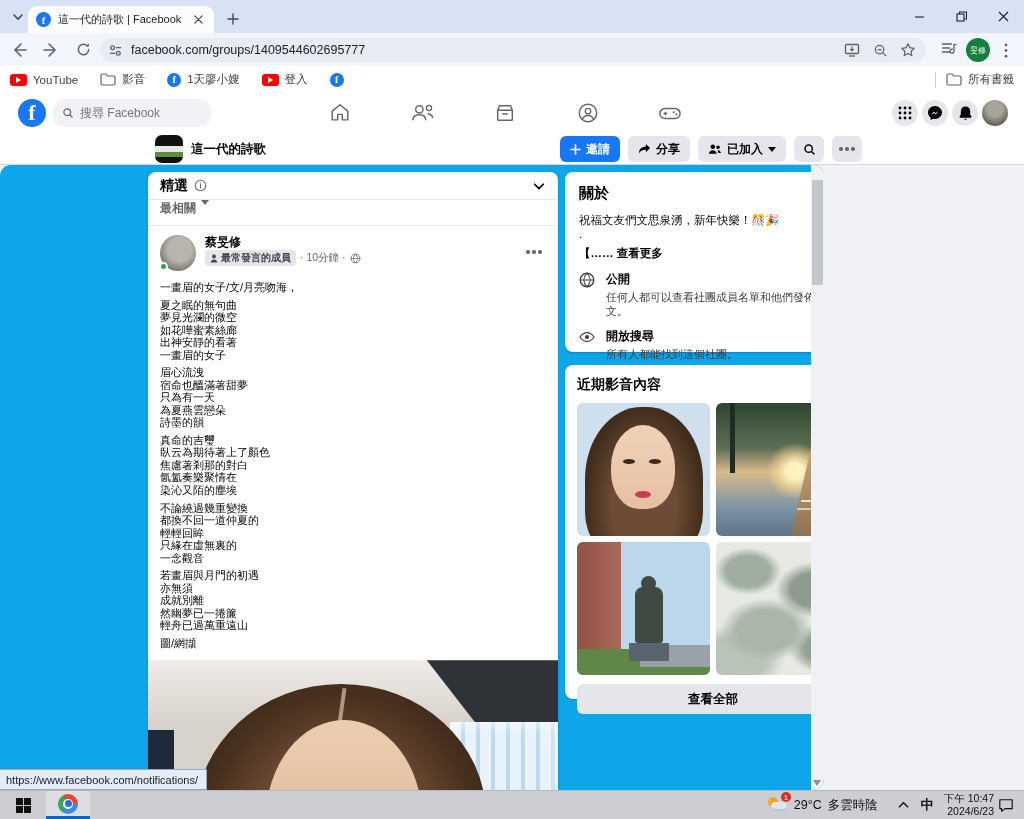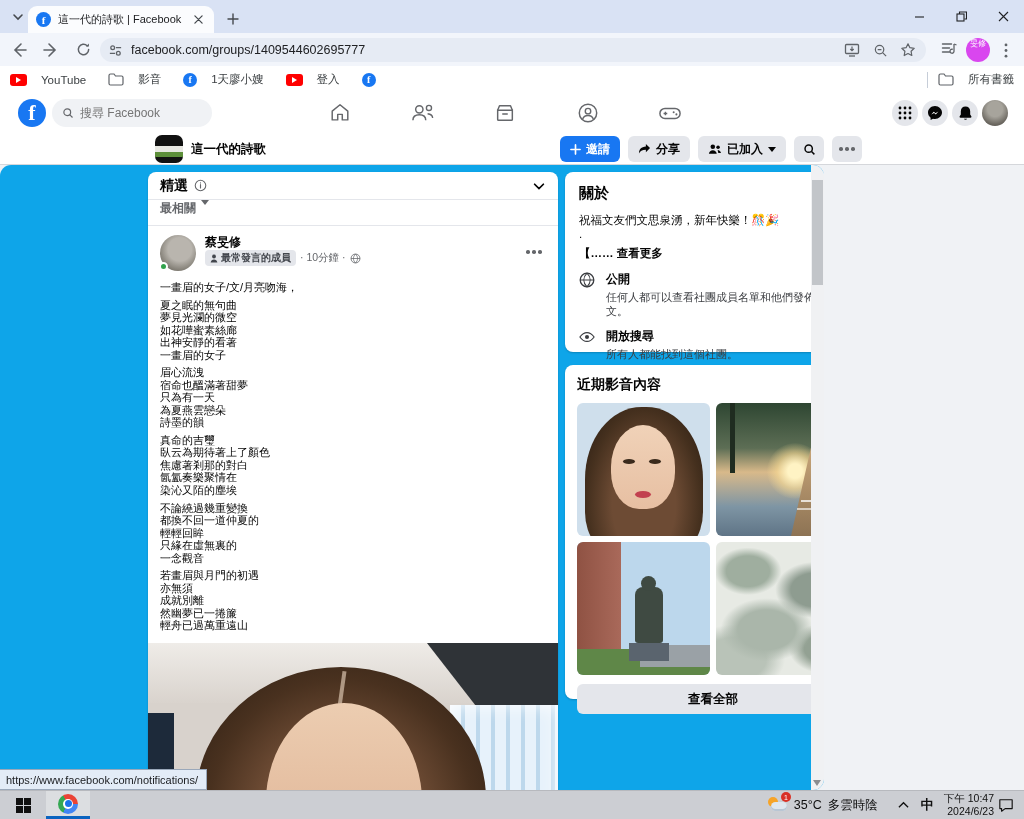--- a/index.html
+++ b/index.html
@@ -17,27 +17,27 @@
   .fb-badge { width:15px; height:15px; border-radius:50%; background:#1877f2; color:#fff; font-weight:bold; display:flex; align-items:center; justify-content:center; font-size:11px; flex:0 0 auto; font-family:"Liberation Serif",serif; }
   .win-controls { position:absolute; right:0; top:0; height:33px; display:flex; }
   .win-btn { width:42px; height:33px; display:flex; align-items:center; justify-content:center; }
 
   
   .toolbar { position:absolute; left:0; top:33px; width:1024px; height:33px; background:#f2f5fb; display:flex; align-items:center; }
   .nav-ic { width:26px; height:26px; border-radius:50%; display:flex; align-items:center; justify-content:center; margin-left:6px; flex:0 0 auto; }
   .omnibox { position:absolute; left:100px; top:5px; width:826px; height:24px; background:#e6ebf4; border-radius:12px; display:flex; align-items:center; padding:0 8px; }
   .omni-url { font-size:12.5px; color:#202124; margin-left:8px; flex:1; white-space:nowrap; overflow:hidden; }
   .omni-ic { width:20px; height:20px; display:flex; align-items:center; justify-content:center; margin-left:8px; flex:0 0 auto; }
-  .profile-chip { position:absolute; right:34px; top:5px; width:24px; height:24px; border-radius:50%; background:#d946ef; color:#fff; font-size:8px; display:flex; justify-content:center; }
+  .profile-chip { position:absolute; right:34px; top:5px; width:24px; height:24px; border-radius:50%; background:#15803d; color:#fff; font-size:8px; display:flex; align-items:center; justify-content:center; }
   .side-panel { position:absolute; right:66px; top:7px; }
   .kebab { position:absolute; right:8px; top:7px; width:20px; height:20px; display:flex; align-items:center; justify-content:center; }
 
   
   .bookmarks { position:absolute; left:0; top:66px; width:1024px; height:27px; background:#ffffff; display:flex; align-items:center; padding-left:10px; }
-  .bm { display:flex; align-items:center; margin-right:22px; height:20px;gap:8px; }
+  .bm { display:flex; align-items:center; margin-right:22px; height:20px; }
   .bm-label { font-size:11.5px; color:#3c4043; margin-left:6px; white-space:nowrap; }
   .bm-right { position:absolute; right:10px; top:0; height:27px; display:flex; align-items:center; }
   .bm-sep { width:1px; height:16px; background:#c6cdd8; margin-right:10px; }
   .yt-ic { width:17px; height:12px; background:#f00; border-radius:3px; position:relative; }
   .yt-ic::after { content:""; position:absolute; left:6px; top:3px; border-left:5px solid #fff; border-top:3px solid transparent; border-bottom:3px solid transparent; }
 
   
   .fb-nav { position:absolute; left:0; top:93px; width:1024px; height:40px; background:#fff; }
   .fb-logo { position:absolute; left:18px; top:6px; width:28px; height:28px; border-radius:50%; background:#1877f2; color:#fff; font-size:22px; font-weight:bold; display:flex; align-items:center; justify-content:center; font-family:"Liberation Serif",serif; }
   .fb-search { position:absolute; left:52px; top:6px; width:160px; height:28px; border-radius:14px; background:#f0f2f5; display:flex; align-items:center; padding:0 10px; }
@@ -480,20 +480,21 @@
         <p>不論繞過幾重變換
 都換不回一道仲夏的
 輕輕回眸
 只緣在虛無裏的
 一念觀音</p>
         <p>若畫眉與月門的初遇
 亦無須
 成就別離
 然幽夢已一捲簾
 輕舟已過萬重遠山</p>
+        <p>圖/網擷</p>
       </div>
       <div class="post-photo">
         <div class="pp-ceiling"></div>
         <div class="pp-tv"></div>
         <div class="pp-window"></div>
         <div class="pp-curtain"></div>
         <div class="pp-hair"></div>
         <div class="pp-part"></div>
         <div class="pp-face"></div>
 
@@ -605,21 +606,21 @@
     <div class="chrome-btn">
       <div class="chrome-logo"></div>
     </div>
     <div class="tray">
       <div class="weather">
         <span class="w-ic">
           <span class="w-sun"></span>
             <span class="w-cloud"></span>
           <span class="w-badge">1</span>
         </span>
-        <span class="w-temp">35°C</span>
+        <span class="w-temp">29°C</span>
         <span class="w-desc">多雲時陰</span>
       </div>
       <span class="tray-chevron">
         <svg width="11" height="8" viewBox="0 0 12 8">
             <path d="M1 6.5L6 1.5l5 5" stroke="#101010" stroke-width="1.4" fill="none"></path>
           </svg>
       </span>
       <span class="ime">中</span>
       <div class="clock">
         <div>下午 10:47</div>

